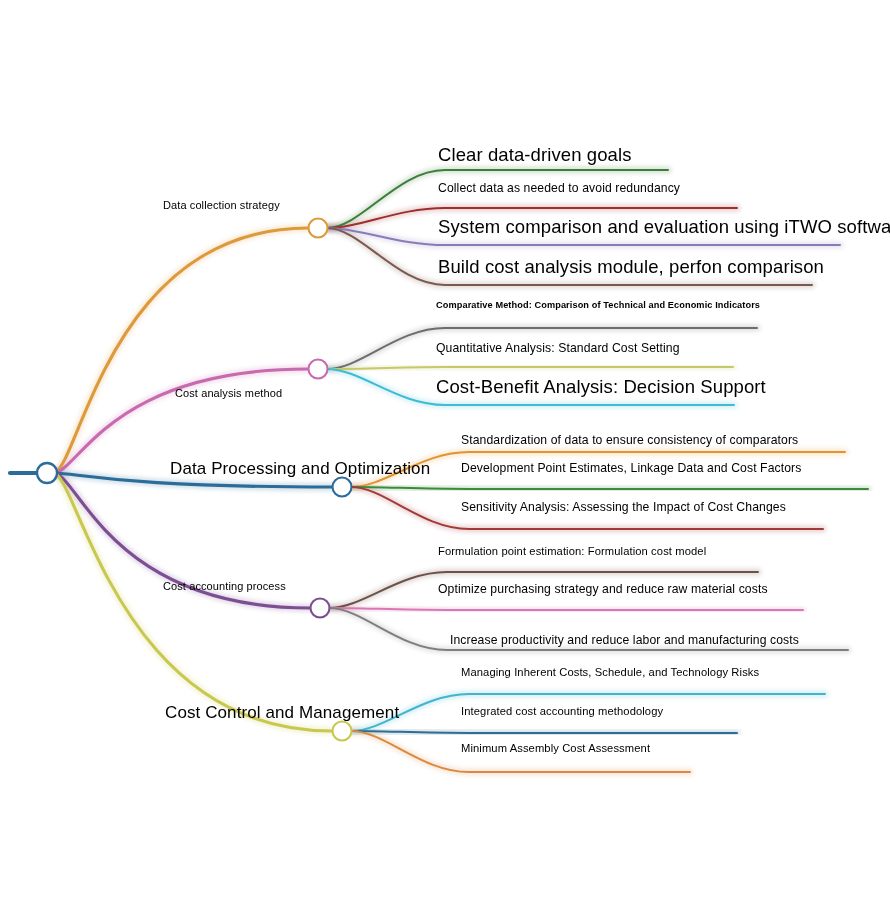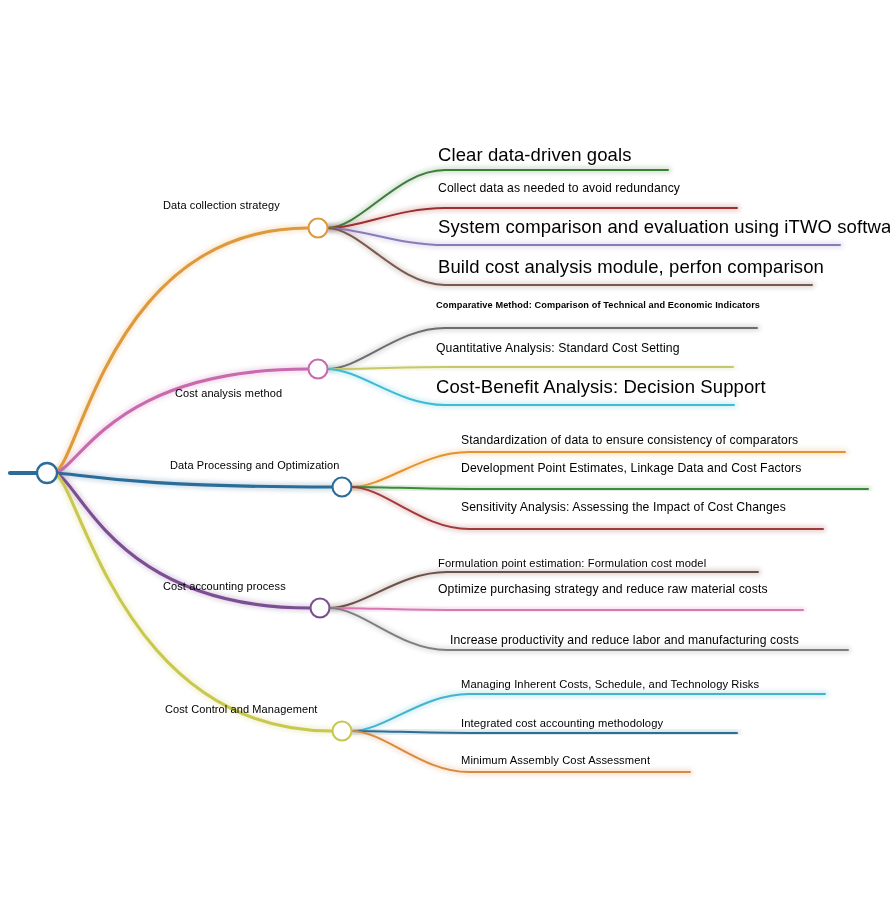--- a/index.html
+++ b/index.html
@@ -1,25 +1,25 @@
 <!DOCTYPE html>
 <html><head>
 <meta charset="utf-8">
 <style>
   html,body{margin:0;padding:0;background:#ffffff;}
   body{width:890px;height:911px;overflow:hidden;font-family:"Liberation Sans","DejaVu Sans",sans-serif;color:#1a1a1a;}
   #stage{position:relative;width:890px;height:911px;background:#fff;}
   #wires{position:absolute;left:0;top:0;width:890px;height:911px;}
   .lbl{position:absolute;white-space:nowrap;color:#000000;letter-spacing:.1px;}
   .lbl.main{font-size:11px;font-weight:400;}
-  .lbl.main.small{font-size:11px;}
+  .lbl.main.small{font-size:17px;}
   .lbl.leaf{font-size:12.2px;}
   .lbl.leaf.big{font-size:18.5px;}
   .lbl.leaf.tiny{font-size:9.2px;font-weight:600;}
-  .lbl.leaf.mid{font-size:11.2px;margin-top:12px;}
+  .lbl.leaf.mid{font-size:11.2px;}
 </style>
 </head>
 <body>
 
 <div id="stage">
   <svg id="wires" viewBox="0 0 890 911" xmlns="http://www.w3.org/2000/svg">
     <defs>
       <filter id="soft" x="-20%" y="-60%" width="140%" height="220%">
         <feGaussianBlur stdDeviation="2.2"></feGaussianBlur>
       </filter>

